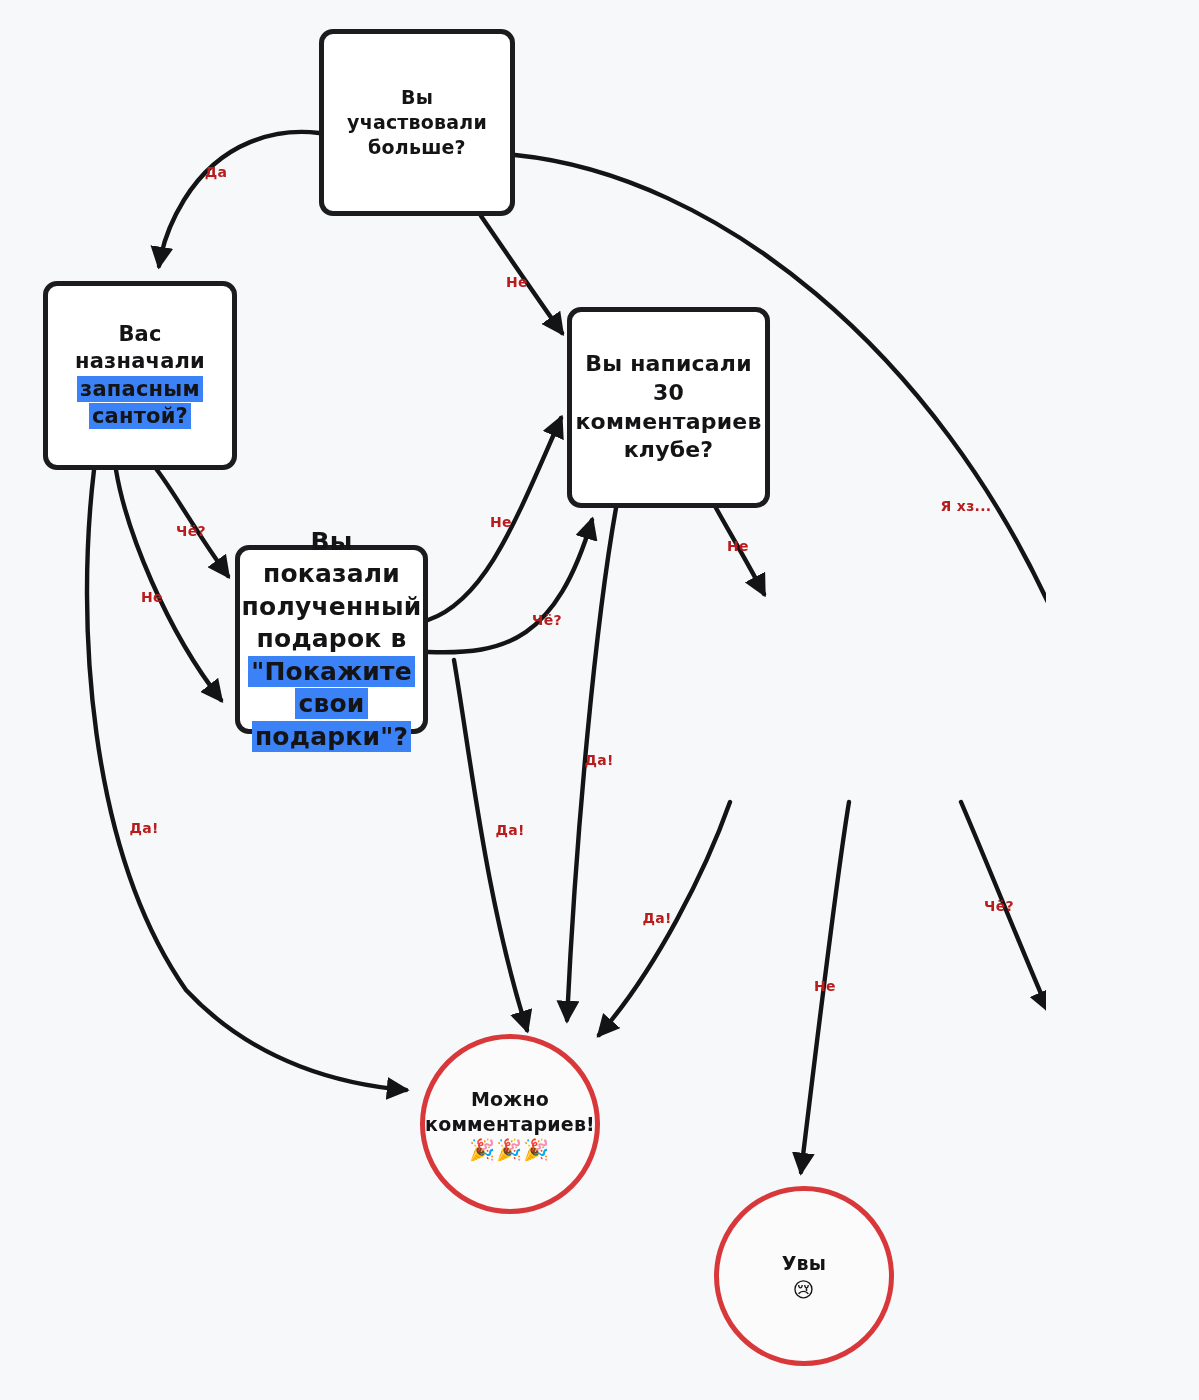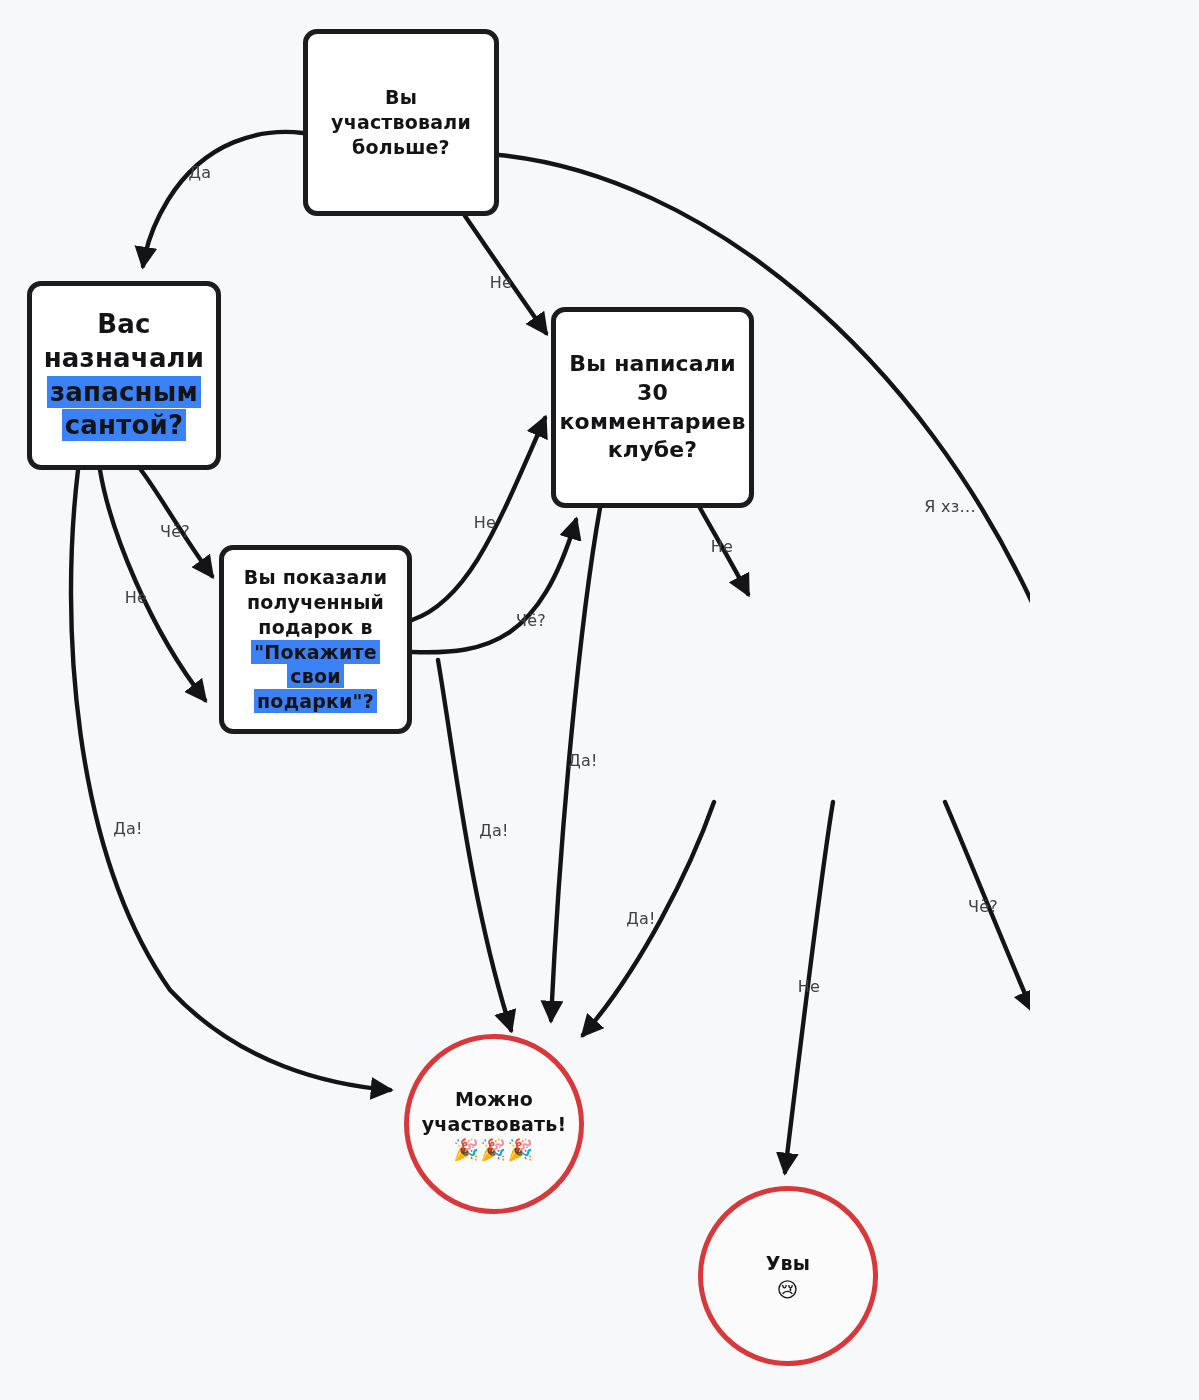--- a/index.html
+++ b/index.html
@@ -9,20 +9,21 @@
   }
   body {
     font-family: "DejaVu Sans", sans-serif;
   }
   #canvas {
     position: relative;
     width: 1030px;
     height: 1400px;
     background: #f7f8fa;
     overflow: hidden;
+    margin-left: 16px;
   }
   svg#edges {
     position: absolute;
     left: 0;
     top: 0;
     width: 1199px;
     height: 1400px;
     pointer-events: none;
   }
   .node {
@@ -58,32 +59,32 @@
   }
   .emoji-row {
     display: block;
     margin-top: 4px;
     font-size: 21px;
     line-height: 1;
     letter-spacing: 1px;
   }
   .edge-label {
     position: absolute;
-    color: #404040;
-    font-weight: 400;
-    font-size: 16px;
+    color: #b91c1c;
+    font-weight: 700;
+    font-size: 14px;
     white-space: nowrap;
     background: transparent;
     transform: translate(-50%, -50%);
     letter-spacing: 0.3px;
   }
   
   #n-prev      { left: 303px; top: 29px;  width: 196px; height: 187px; font-size: 19px; }
-  #n-backup    { left: 27px;  top: 281px; width: 194px; height: 189px; font-size: 26px; }
-  #n-gift      { left: 219px; top: 545px; width: 193px; height: 189px; font-size: 19px; }
+  #n-backup    { left: 27px;  top: 281px; width: 194px; height: 189px; font-size: 21px; }
+  #n-gift      { left: 219px; top: 545px; width: 193px; height: 189px; font-size: 25px; }
   #n-comments  { left: 551px; top: 307px; width: 203px; height: 201px; font-size: 22px; }
   #n-formula   { left: 675px; top: 605px; width: 328px; height: 197px; font-size: 19px; }
   #n-ok        { left: 404px; top: 1034px;width: 180px; height: 180px; font-size: 19px; }
   #n-bot       { left: 991px; top: 1020px;width: 180px; height: 180px; font-size: 19px; }
   #n-alas      { left: 698px; top: 1186px;width: 180px; height: 180px; font-size: 19px; }
 </style>
 </head>
 <body>
 
 <div id="canvas">
@@ -160,21 +161,21 @@
       <span>30</span><br>
       <span>комментариев</span><br>
       <span>клубе?</span>
     </div>
   </div>
 
 
   <div class="node circle" id="n-ok">
     <div class="node-label">
       <span>Можно</span><br>
-      <span>участвовать!</span>
+      <span>комментариев!</span>
       <span class="emoji-row">🎉🎉🎉</span>
     </div>
   </div>
 
 
   <div class="node circle" id="n-alas">
     <div class="node-label">
       <span>Увы</span>
       <span class="emoji-row">😢</span>
     </div>

